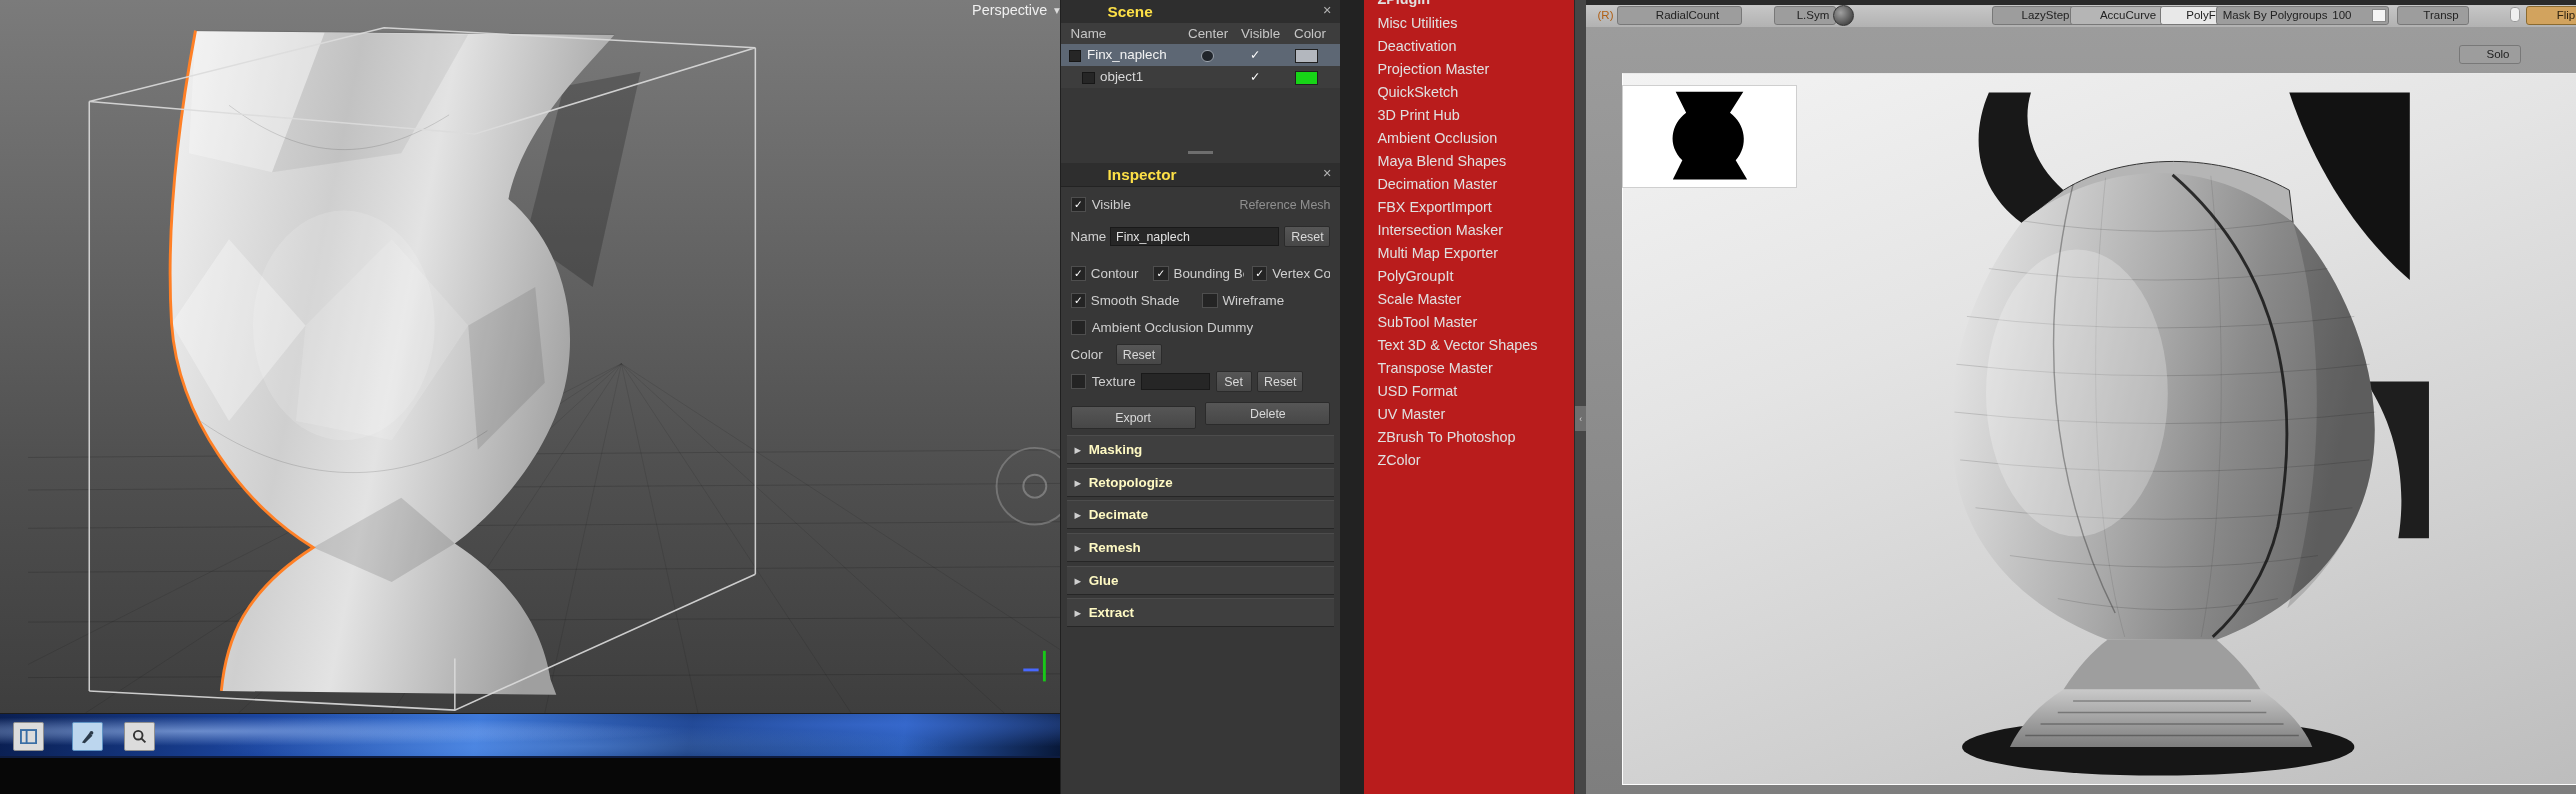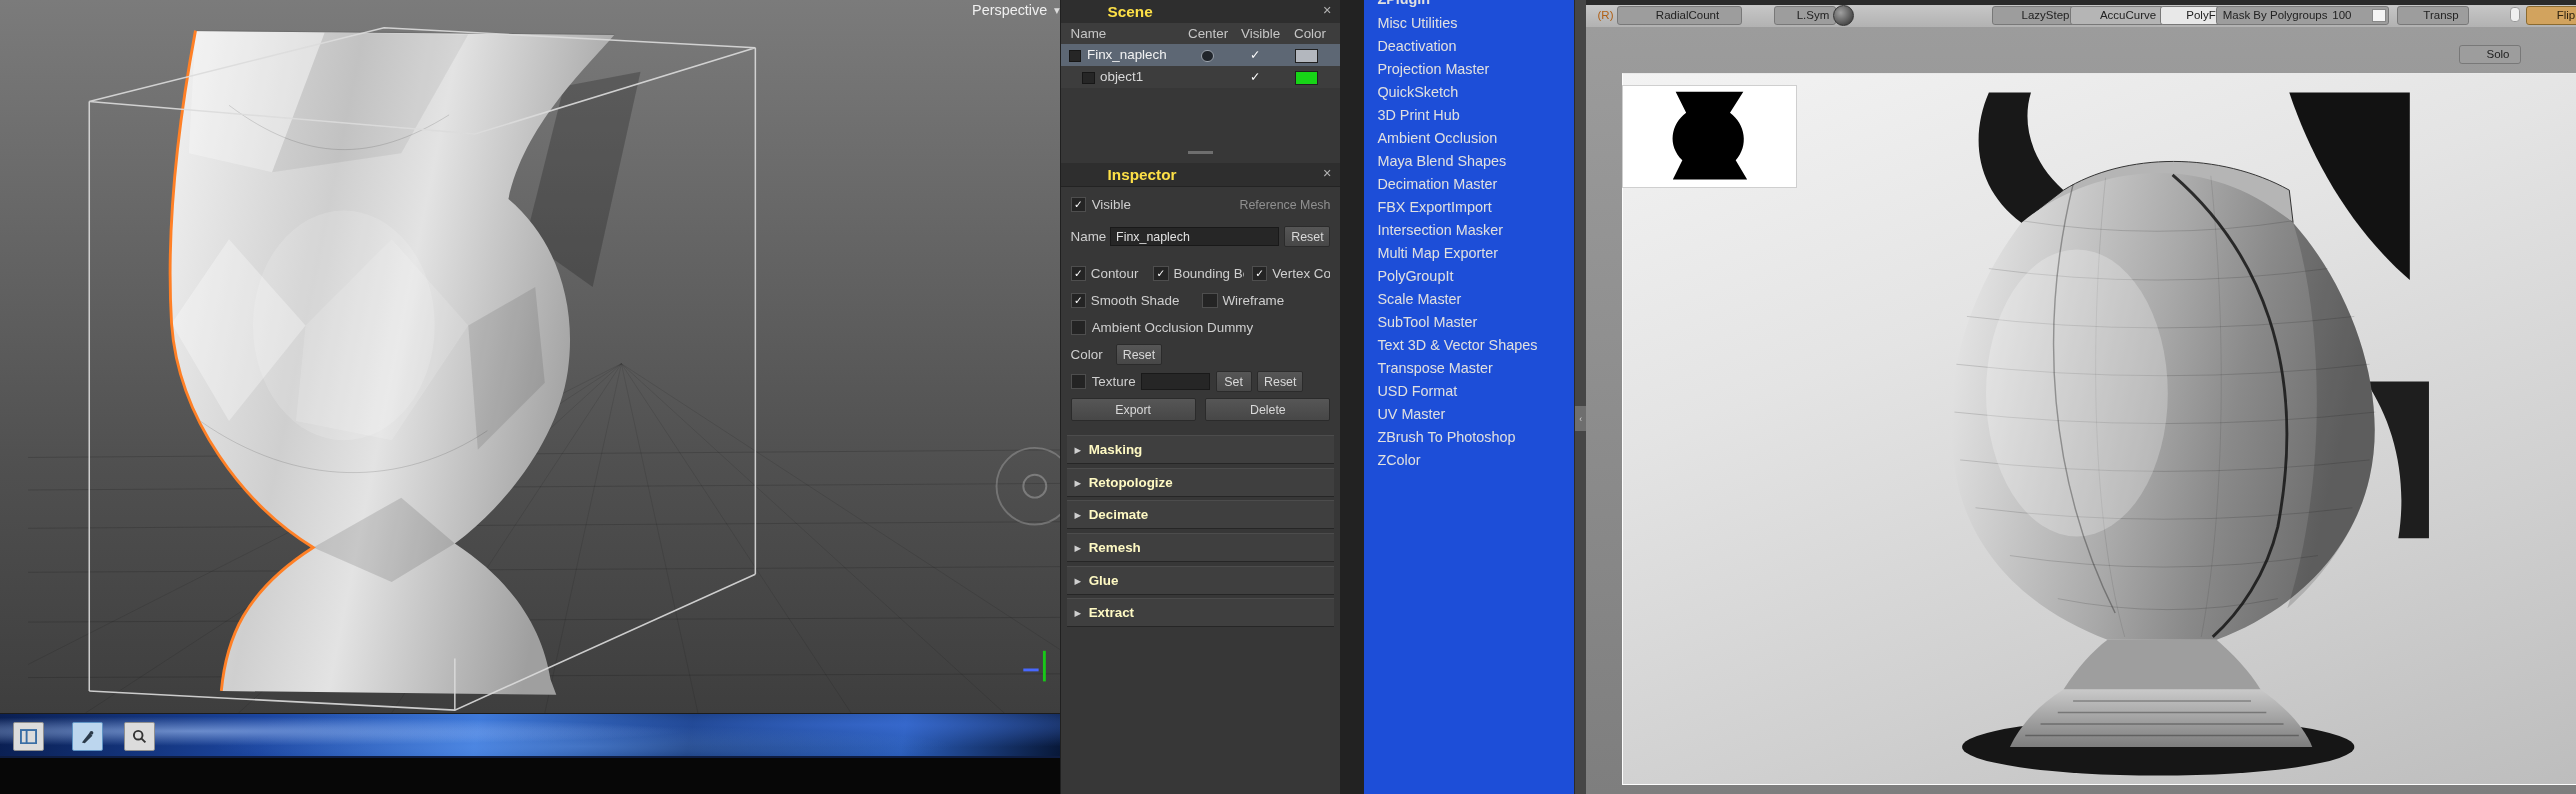--- a/index.html
+++ b/index.html
@@ -52,21 +52,21 @@
        font-size:12.4px;display:flex;align-items:center;justify-content:center;cursor:pointer;}
   .input{background:#262626;border:1px solid #191919;color:#e0e0e0;font-size:12.4px;padding:0 4.8px;
          font-family:"Liberation Sans",sans-serif;}
   .sect{position:absolute;left:5.7px;right:5.7px;height:27px;background:#3f3f3f;border-top:1px solid #4c4c4c;
         border-bottom:1px solid #262626;display:flex;align-items:center;gap:7.7px;padding-left:7.7px;cursor:pointer;}
   .sect .arrow{color:#cfcfcf;font-size:8.6px;}
   .sect .slabel{color:#fef9c3;font-weight:bold;font-size:13.4px;}
 
   
   #gap-col{left:1340px;top:0;width:24px;height:794px;background:#222222;}
-  #plugin-menu{left:1364px;top:0;width:222px;height:794px;background:#1d4ed8;overflow:hidden;}
+  #plugin-menu{left:1364px;top:0;width:222px;height:794px;background:#b91c1c;overflow:hidden;}
   .menu-item{height:23px;line-height:23px;padding-left:13.4px;color:#e0e0e0;font-size:14.4px;white-space:nowrap;cursor:pointer;}
   #menu-clip{position:absolute;left:0;top:-12.4px;width:100%;}
   #menu-list{position:absolute;left:0;top:12.4px;width:100%;}
   #scroll-strip{left:1574px;top:0;width:11.5px;height:794px;background:#464646;border-left:1px solid #2a2a2a;}
   #scroll-handle{position:absolute;left:0;top:406px;width:11.5px;height:25px;background:#6e6e6e;
      color:#d6d6d6;font-size:8.6px;display:flex;align-items:center;justify-content:center;cursor:pointer;}
 
   
   #zb-region{left:1586px;top:0;width:990px;height:794px;background:#8f8f8f;}
   #zb-topbar{position:absolute;left:0;top:0;width:100%;height:27px;
@@ -266,21 +266,21 @@
 
     <div class="irow" style="top:371px;">
       <span class="chk"></span>
       <span class="lbl">Texture</span>
       <input class="input" style="width: 57px; height: 14.4px;">
       <div class="btn" style="width:34px;height:19px;">Set</div>
       <div class="btn" style="width:44px;height:19px;">Reset</div>
     </div>
 
     <div class="irow" style="top:398px;gap:9.6px;">
-      <div class="btn" style="flex:1;height:21px;">Export</div>
+      <div class="btn" style="flex:1;height:21px;margin-top:8px;">Export</div>
       <div class="btn" style="flex:1;height:21px;">Delete</div>
     </div>
 
     <div class="sect" style="top:435px;">
       <span class="arrow">▶</span>
       <span class="slabel">Masking</span>
     </div>
     <div class="sect" style="top:468px;">
       <span class="arrow">▶</span>
       <span class="slabel">Retopologize</span>

